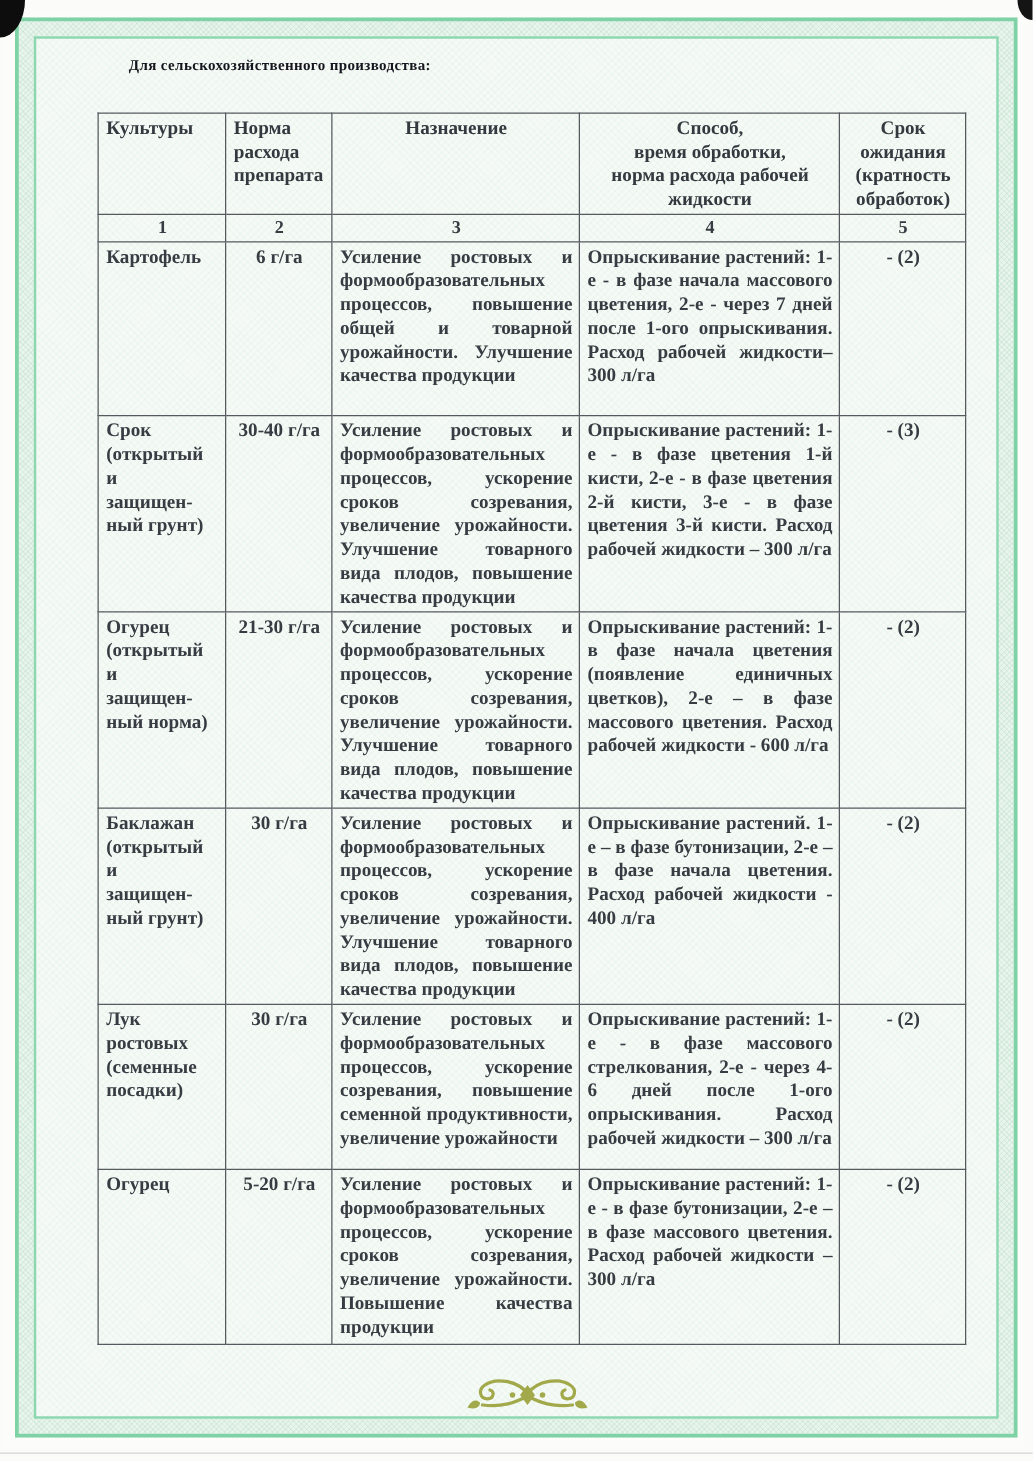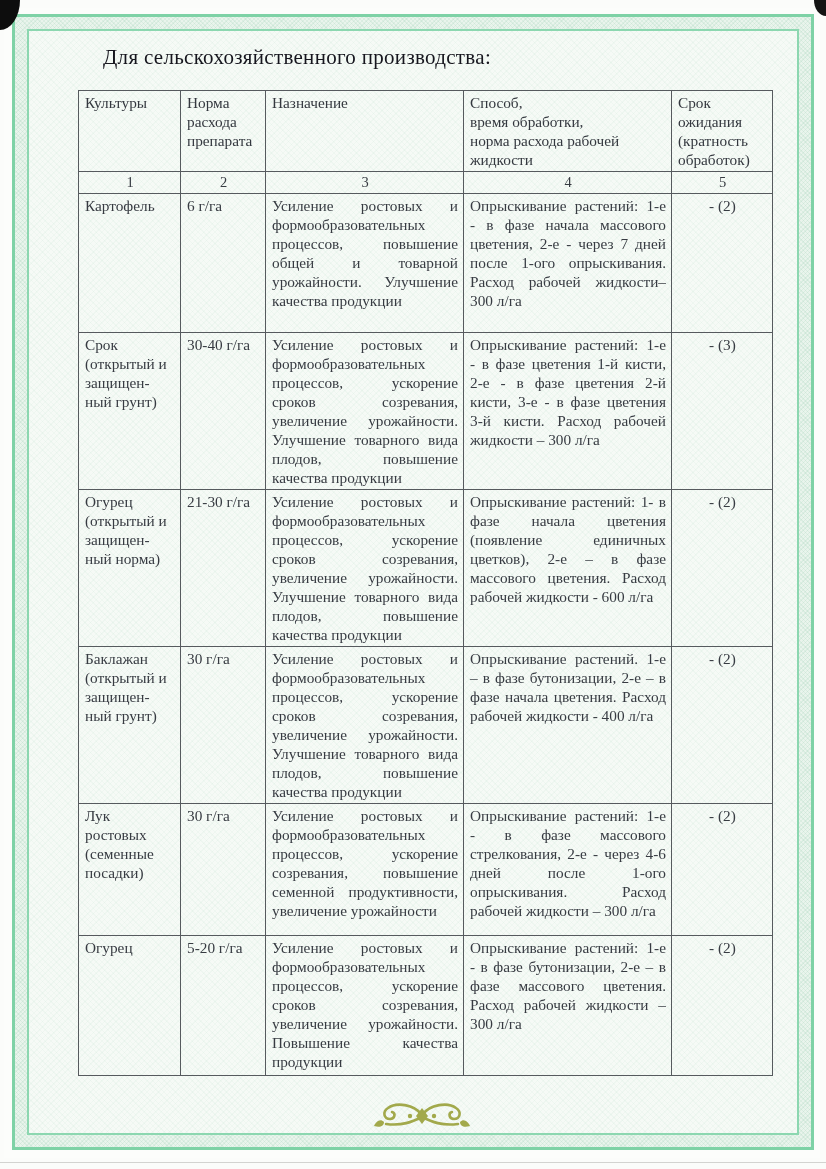--- a/index.html
+++ b/index.html
@@ -38,34 +38,34 @@
     position:absolute;right:0;top:0;width:12px;height:16px;background:#141414;
     border-bottom-left-radius:100% 100%;z-index:5;
   }
   .scan-bottom-line{
     position:absolute;left:0;top:1162px;width:826px;height:1px;
     background:#d3d3d0;z-index:4;
   }
   
   .doc-title{
     position:absolute;left:103px;top:45px;z-index:3;
-    font-size:21px;font-weight:normal;letter-spacing:.3px;color:#16161e;
+    font-size:12px;font-weight:bold;letter-spacing:.3px;color:#16161e;
   }
   table.main{
     position:absolute;left:78px;top:90px;width:694px;z-index:3;
     border-collapse:collapse;table-layout:fixed;
     color:#373b42;font-size:15.3px;line-height:19px;
   }
   table.main td{
     border:1px solid #565a5e;vertical-align:top;
-    padding:2px 5px 2px 6px;overflow:hidden;
+    padding:2px 5px 2px 6px;overflow:hidden;font-weight:bold;
   }
   .pre{white-space:pre-line;}
   .just{text-align:justify;text-align-last:left;}
-  .ctr{text-align:left;}
+  .ctr{text-align:center;}
   td.num{padding:0;text-align:center;font-size:14.5px;line-height:17px;}
   td.hdr{color:#34383f;}
   td.waiting{text-align:center;}
   .ornament{
     position:absolute;left:372px;top:1100px;z-index:3;
   }
 </style>
 </head>
 <body>
 

